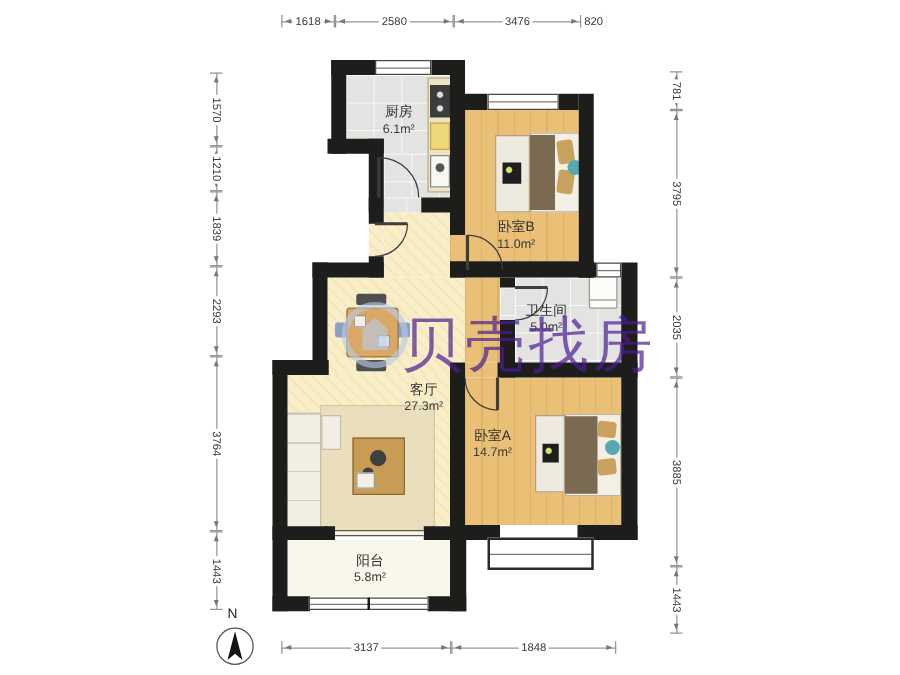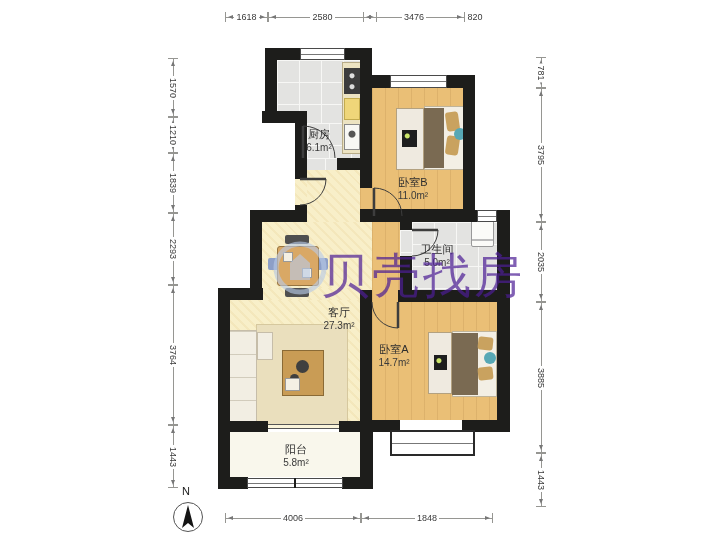--- a/index.html
+++ b/index.html
@@ -155,21 +155,21 @@
       <path stroke-width="1" d="M303,126 A32,32 0 0 1 335,158"></path>
       <path stroke-width="2.5" d="M374,216 L374,188"></path>
       <path stroke-width="1" d="M374,188 A28,28 0 0 1 402,216"></path>
       <path stroke-width="2.5" d="M412,230 L438,230"></path>
       <path stroke-width="1" d="M438,230 A26,26 0 0 1 412,256"></path>
       <path stroke-width="2.5" d="M398,302 L398,328"></path>
       <path stroke-width="1" d="M398,328 A26,26 0 0 1 372,302"></path>
     </g>
   </svg>
 
-  <div class="rlabel" style="left:319px;top:84px;margin-top:44px;">
+  <div class="rlabel" style="left:319px;top:84px;">
     <div class="rname">厨房</div>
     <div class="rarea">6.1m²</div>
   </div>
   <div class="rlabel" style="left:413px;top:176px;">
     <div class="rname">卧室B</div>
     <div class="rarea">11.0m²</div>
   </div>
   <div class="rlabel" style="left:437px;top:243px;">
     <div class="rname">卫生间</div>
     <div class="rarea">5.0m²</div>
@@ -185,39 +185,39 @@
   <div class="rlabel" style="left:296px;top:443px;">
     <div class="rname">阳台</div>
     <div class="rarea">5.8m²</div>
   </div>
 
   <div class="dim dim-h" style="left:225px;top:12px;width:43px;">
       <u class="al"></u>
       <b>1618</b>
       <u class="ar"></u>
     </div>
-  <div class="dim dim-h" style="left:268px;top:12px;width:109px;">
+  <div class="dim dim-h" style="left:268px;top:12px;width:95px;">
       <u class="al"></u>
       <b>2580</b>
       <u class="ar"></u>
     </div>
   <div class="dim dim-h" style="left:363px;top:12px;width:102px;">
       <u class="al"></u>
       <b>3476</b>
       <u class="ar"></u>
     </div>
   <div class="dim dim-h" style="left:465px;top:12px;width:20px;">
       <u class="al"></u>
       <b>820</b>
       <u class="ar"></u>
     </div>
 
   <div class="dim dim-h" style="left:225px;top:513px;width:136px;">
       <u class="al"></u>
-      <b>4006</b>
+      <b>3137</b>
       <u class="ar"></u>
     </div>
   <div class="dim dim-h" style="left:361px;top:513px;width:132px;">
       <u class="al"></u>
       <b>1848</b>
       <u class="ar"></u>
     </div>
 
   <div class="dim dim-v" style="left:168px;top:58px;height:59px;">
       <u class="au"></u>

